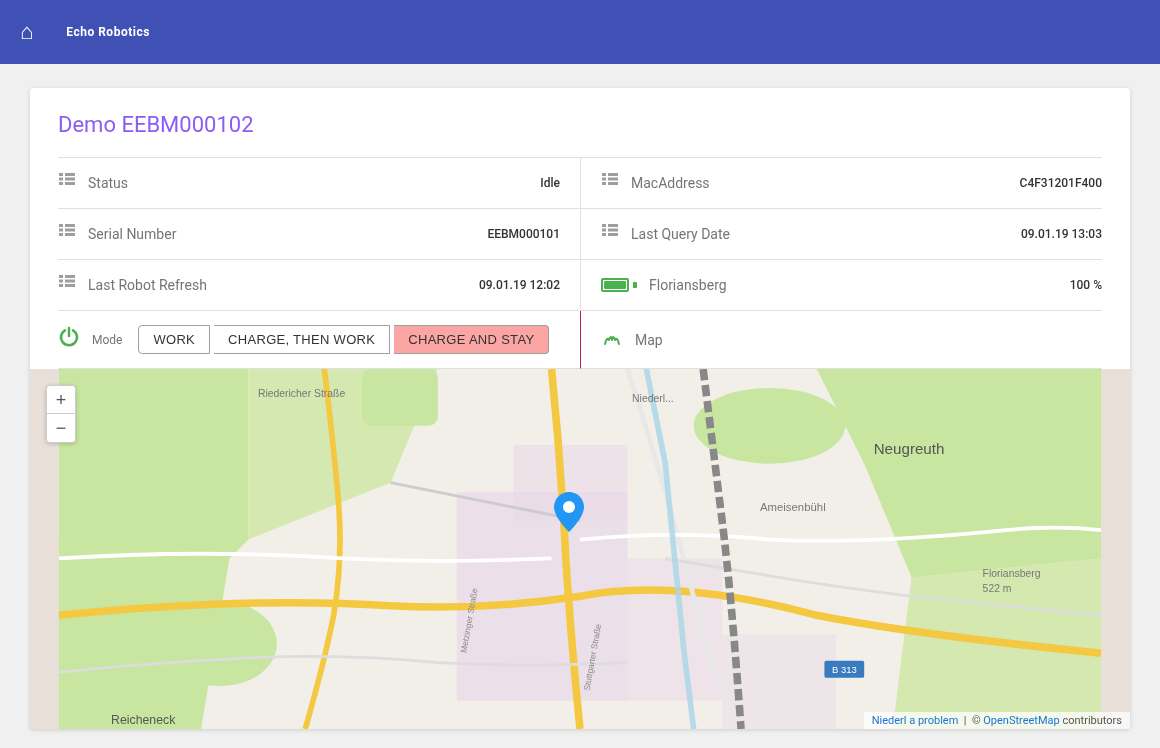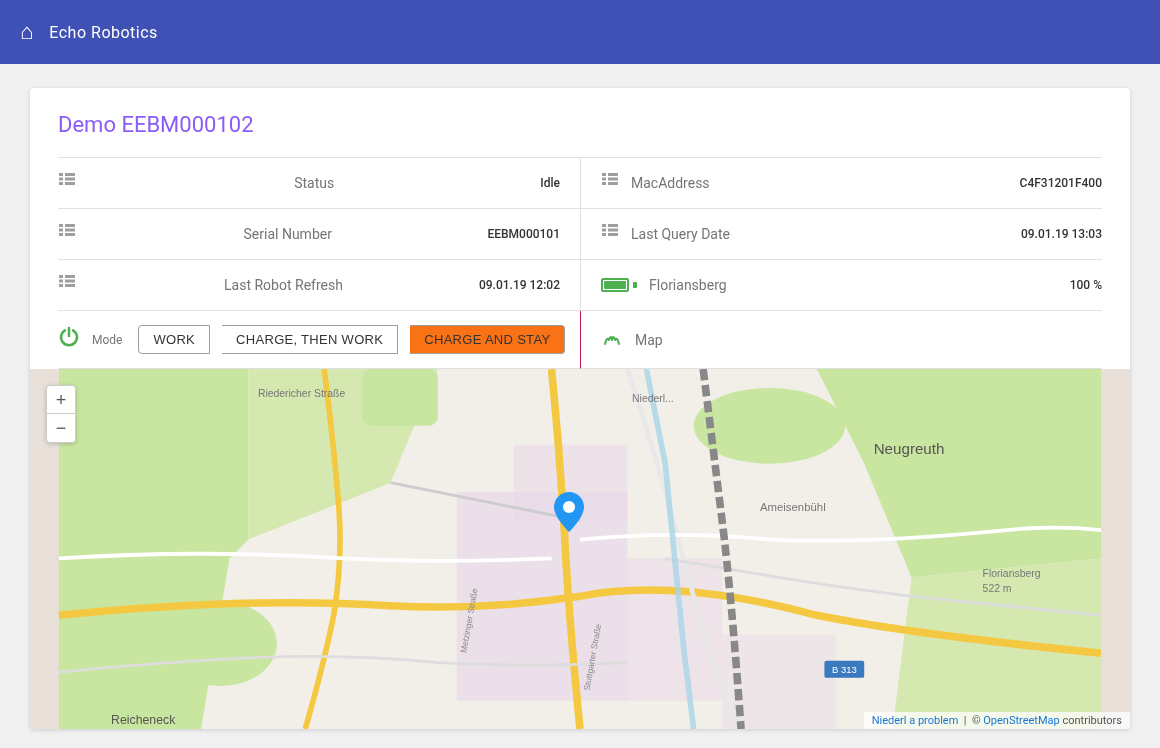--- a/index.html
+++ b/index.html
@@ -13,23 +13,24 @@
       align-items: center;
       padding: 0 20px;
       height: 64px;
     }
     .header-home-icon {
       color: white;
       font-size: 22px;
       margin-right: 16px;
     }
     .header-title {
-      font-size: 16px;
-      font-weight: 400;
+      font-size: 12px;
+      font-weight: 700;
       letter-spacing: 0.5px;
+      margin-left: 17px;
     }
 
     
     .main-content {
       padding: 24px 30px;
     }
 
     .card {
       background: white;
       border-radius: 4px;
@@ -54,21 +55,20 @@
 
     .info-row {
       display: flex;
       align-items: center;
       padding: 14px 0;
       border-bottom: 1px solid #e0e0e0;
     }
 
     .info-row-left {
       padding-right: 20px;
-      text-align: center;
     }
 
     .info-row-right {
       padding-left: 20px;
       border-left: 1px solid #e0e0e0;
     }
 
     .info-icon {
       color: #9e9e9e;
       margin-right: 12px;
@@ -132,21 +132,21 @@
     }
 
     .mode-label {
       color: #757575;
       margin-right: 16px;
       font-size: 12px;
     }
 
     .mode-buttons {
       display: flex;
-      gap: 12px;
+      gap: 4px;
     }
 
     .mode-btn {
       border: 1px solid #9e9e9e;
       background: white;
       padding: 6px 14px;
       font-size: 13px;
       font-weight: 500;
       cursor: pointer;
       color: #333;
@@ -159,21 +159,21 @@
 
     .mode-btn:last-child {
       border-radius: 0 4px 4px 0;
     }
 
     .mode-btn:not(:first-child) {
       border-left: none;
     }
 
     .mode-btn.active {
-      background: #f97316;
+      background: #fca5a5;
       color: #333;
     }
 
     
     .map-label-row {
       display: flex;
       align-items: center;
       padding: 14px 0;
       border-bottom: 1px solid #e0e0e0;
       padding-left: 20px;

